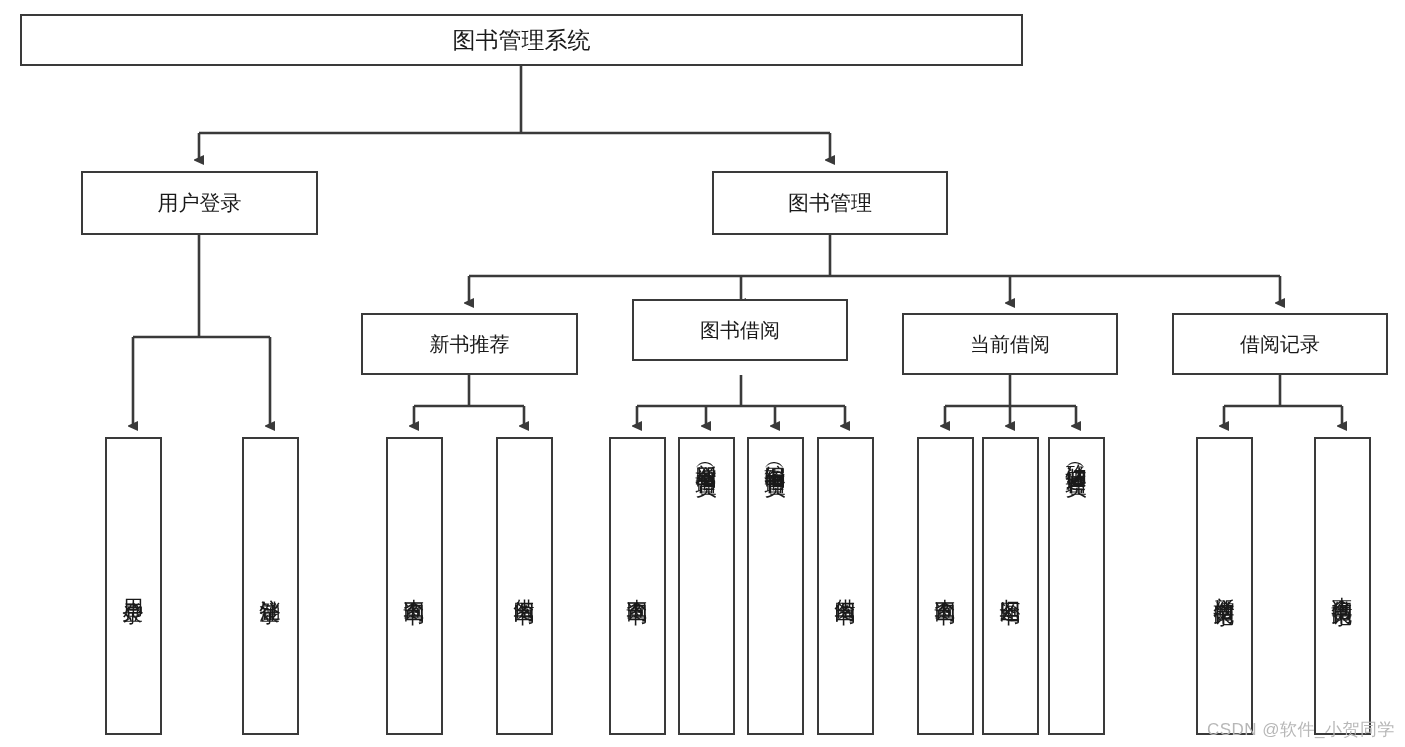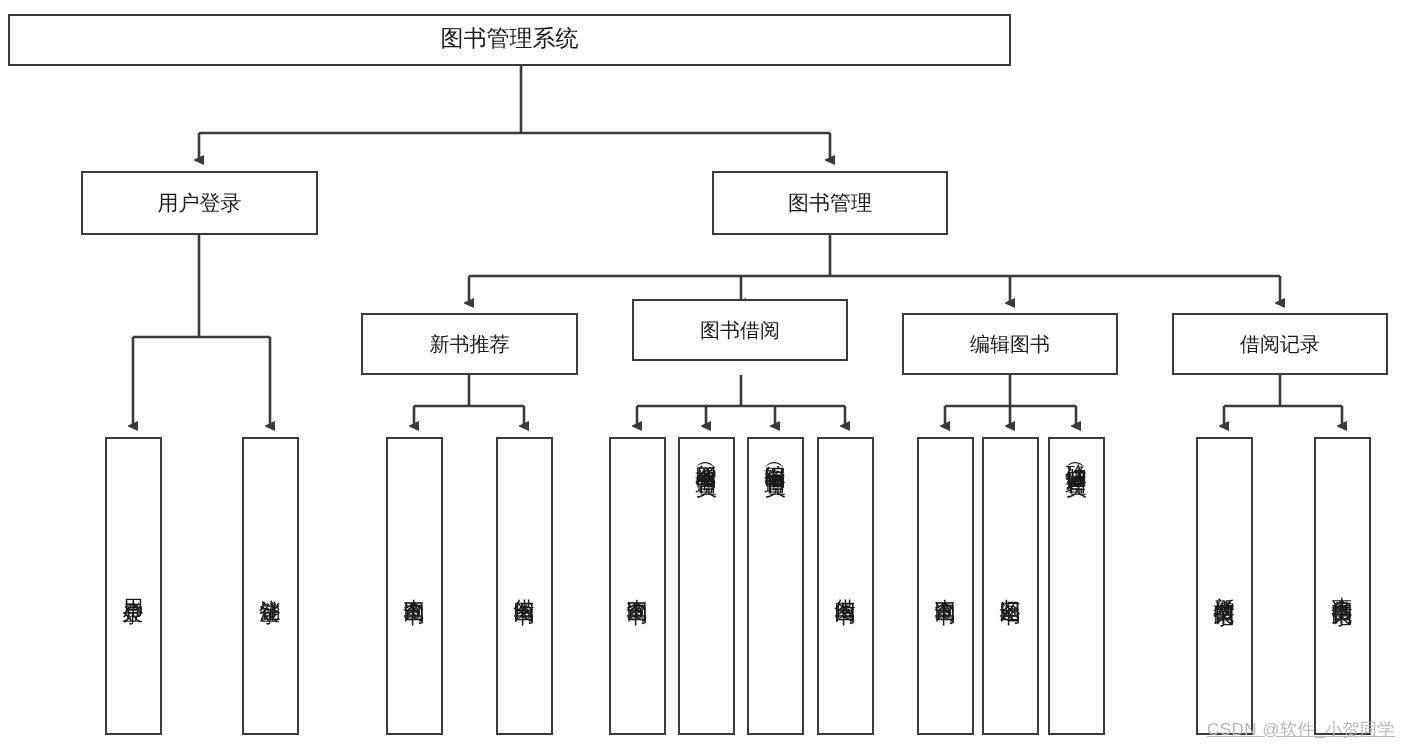--- a/index.html
+++ b/index.html
@@ -60,21 +60,20 @@
     padding-top: 0;
   }
   .watermark {
     position: absolute;
     right: 10px;
     bottom: 6px;
     font-size: 17px;
     color: #b7b7b7;
     white-space: nowrap;
     letter-spacing: 0.5px;
-    text-decoration: underline;
   }
 </style>
 </head>
 <body>
 
 <div id="canvas">
 
   <svg class="edges" viewBox="0 0 1405 747">
     <defs>
       <marker id="arrow" markerWidth="10" markerHeight="10" refX="5" refY="5" orient="auto" markerUnits="userSpaceOnUse">
@@ -118,39 +117,39 @@
       <path d="M1010,406 L1010,426" marker-end="url(#arrow)"></path>
       <path d="M1076,406 L1076,426" marker-end="url(#arrow)"></path>
 
       <path d="M1280,375 L1280,406"></path>
       <path d="M1224,406 L1342,406"></path>
       <path d="M1224,406 L1224,426" marker-end="url(#arrow)"></path>
       <path d="M1342,406 L1342,426" marker-end="url(#arrow)"></path>
     </g>
   </svg>
 
-  <div class="node node-root" style="left:8px; top:14px; width:1003px; height:52px;font-family:Liberation Mono, monospace;">
+  <div class="node node-root" style="left:20px; top:14px; width:1003px; height:52px;">
     <span class="label">图书管理系统</span>
   </div>
 
   <div class="node node-l1" style="left:81px; top:171px; width:237px; height:64px;">
     <span class="label">用户登录</span>
   </div>
   <div class="node node-l2" style="left:361px; top:313px; width:217px; height:62px;">
     <span class="label">新书推荐</span>
   </div>
 
   <div class="node node-l1" style="left:712px; top:171px; width:236px; height:64px;">
     <span class="label">图书管理</span>
   </div>
   <div class="node node-l2" style="left:632px; top:299px; width:216px; height:62px;">
     <span class="label">图书借阅</span>
   </div>
   <div class="node node-l2" style="left:902px; top:313px; width:216px; height:62px;">
-    <span class="label">编辑图书</span>
+    <span class="label">当前借阅</span>
   </div>
   <div class="node node-l2" style="left:1172px; top:313px; width:216px; height:62px;align-items:center;">
     <span class="label">借阅记录</span>
   </div>
 
   <div class="node node-leaf center-text" style="left:105px; top:437px; width:57px; height:298px;">
     <span class="label">用户登录</span>
   </div>
   <div class="node node-leaf center-text" style="left:242px; top:437px; width:57px; height:298px;">
     <span class="label">注销登录</span>

